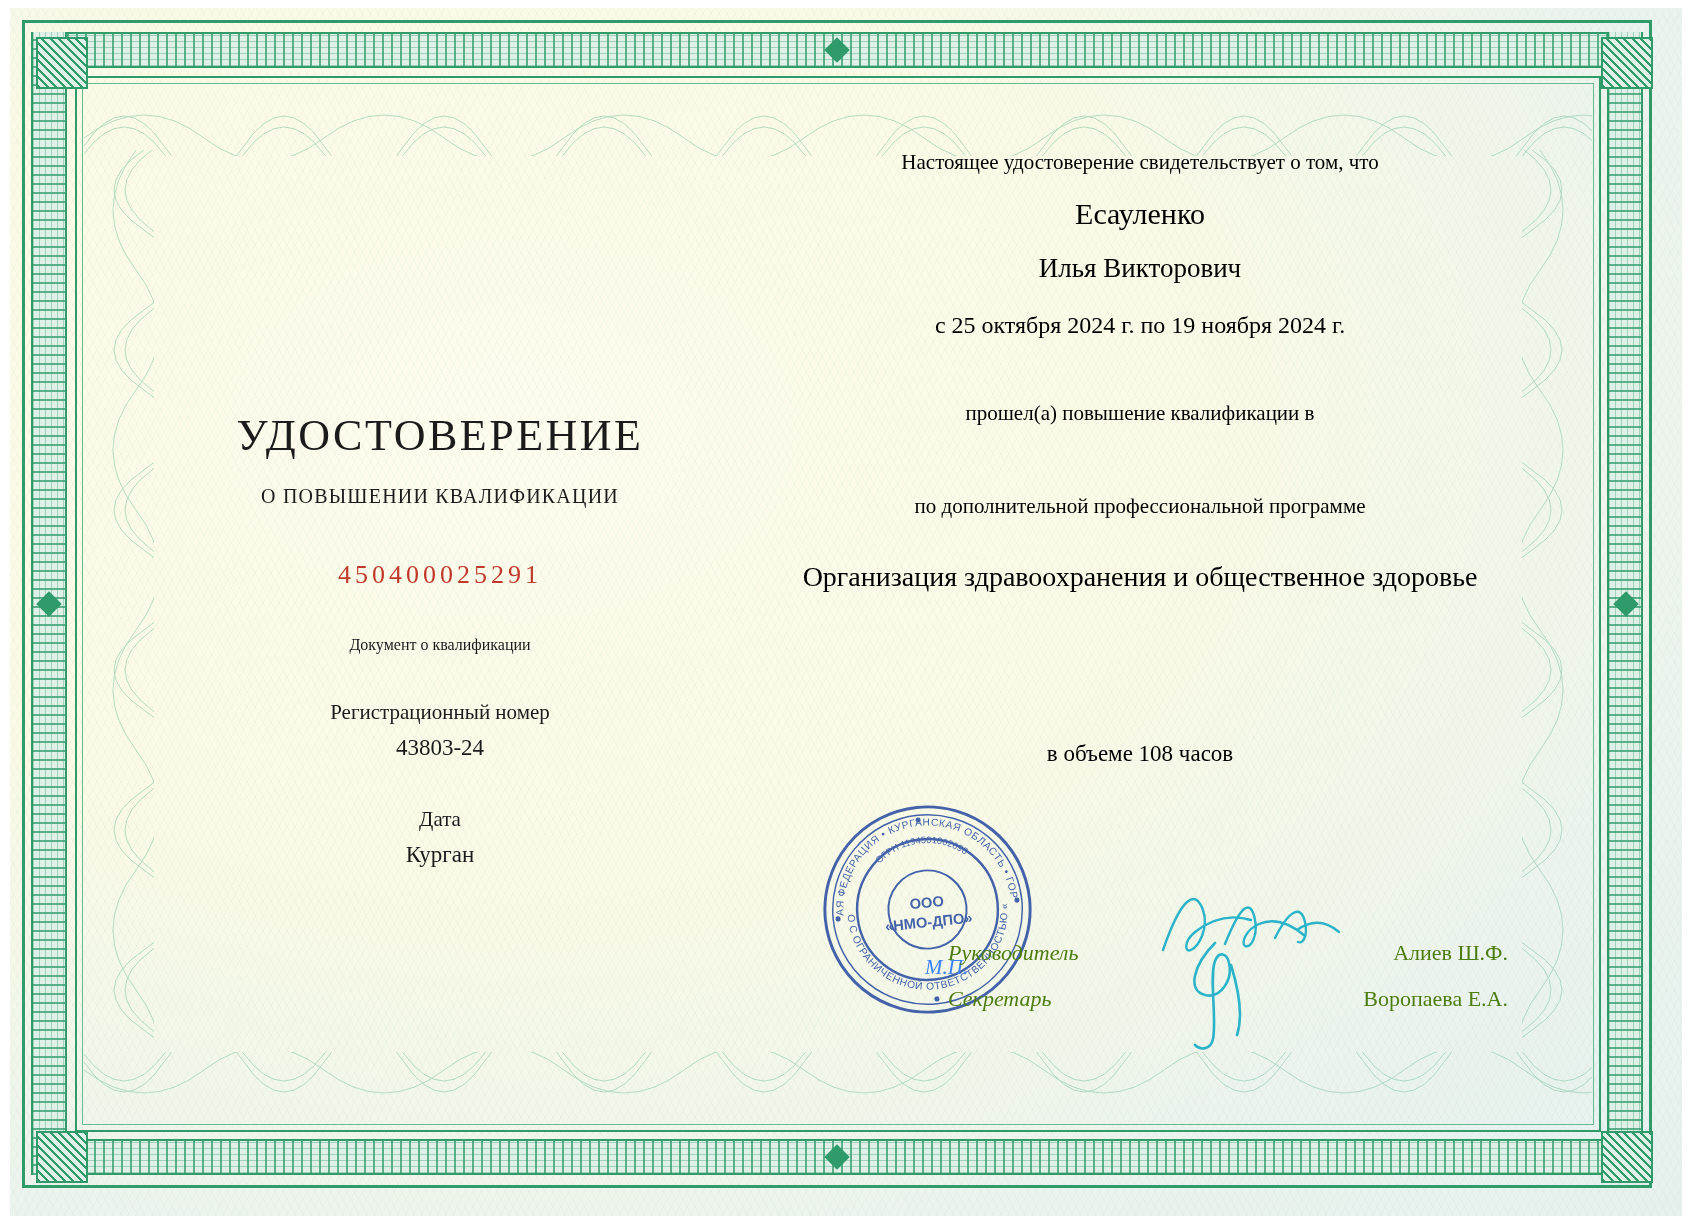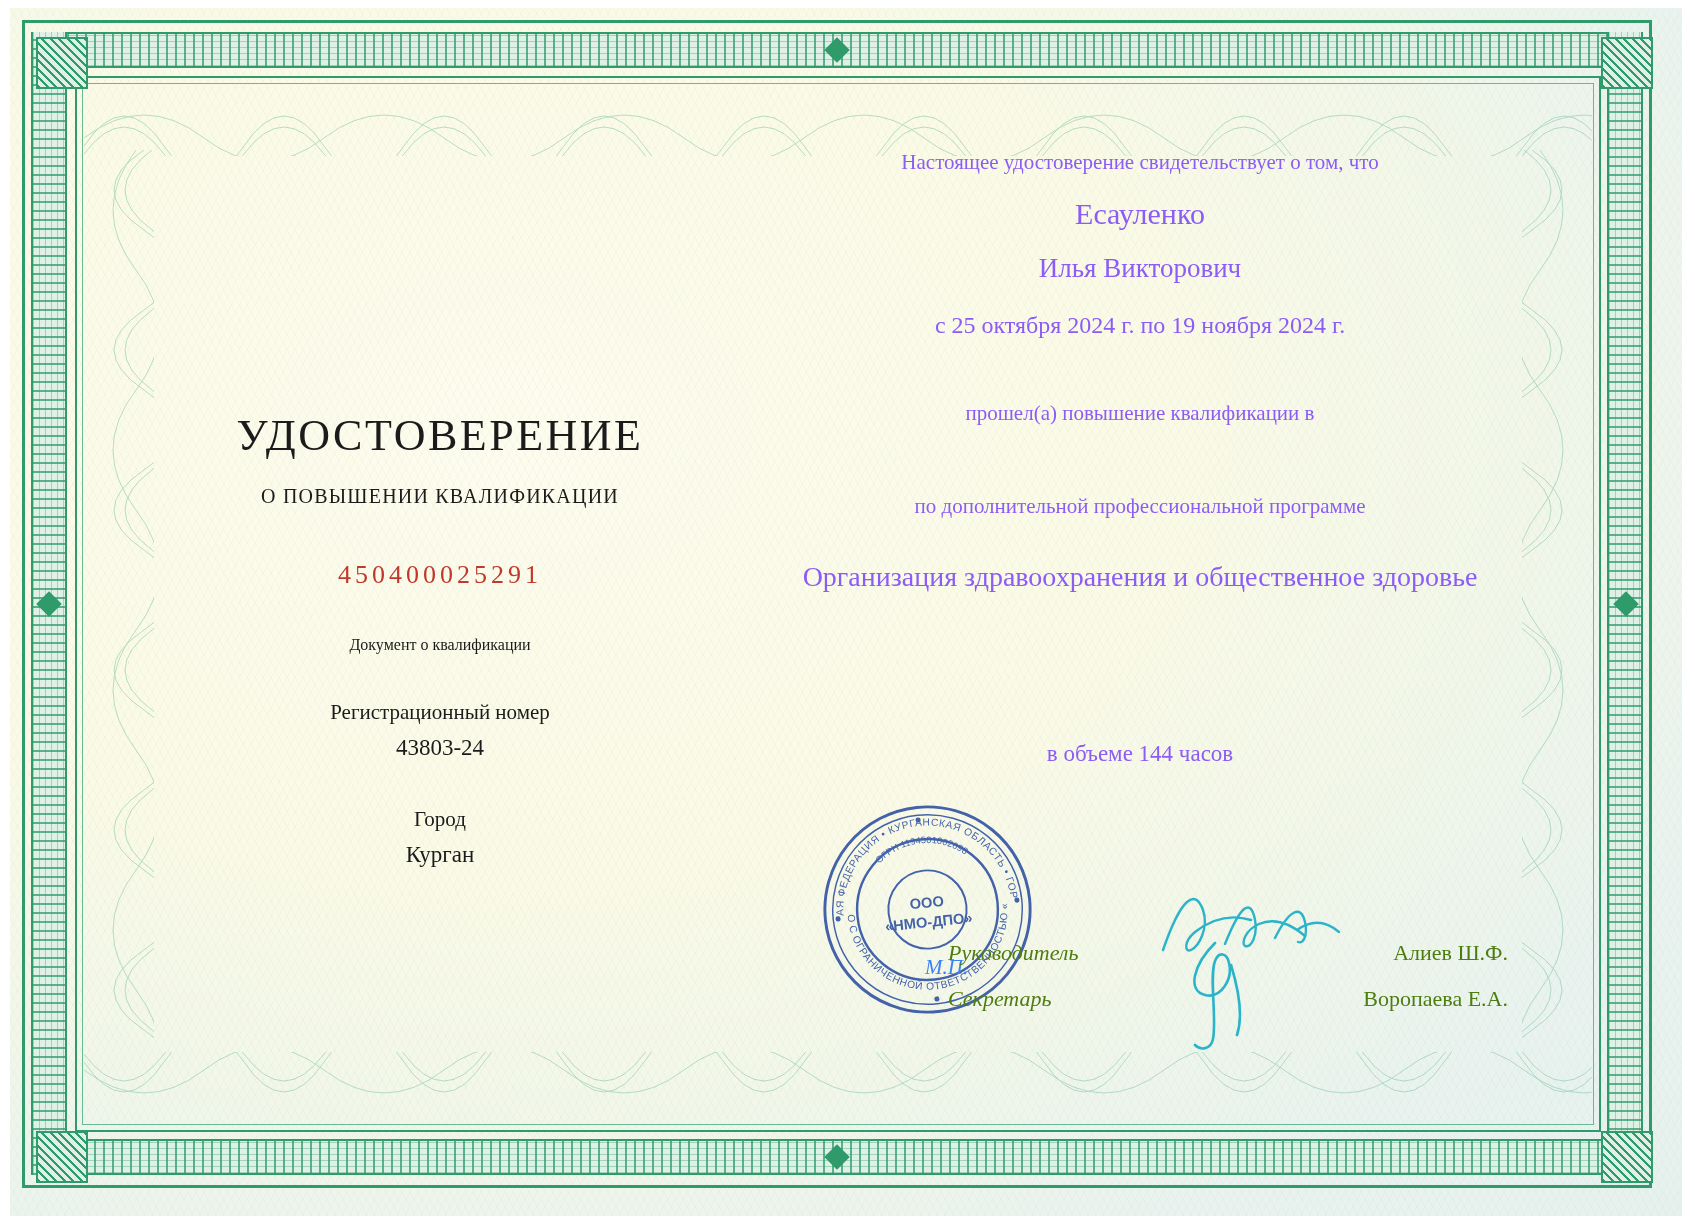--- a/index.html
+++ b/index.html
@@ -164,21 +164,21 @@
     margin-top: 10px;
   }
 
   
   .right-col {
     position: absolute;
     left: 770px;
     top: 150px;
     width: 740px;
     text-align: center;
-    color: #8b5cf6;
+    color: #000000;
   }
   .r-line { font-size: 21px; }
   .r-name {
     font-size: 30px;
     margin-top: 22px;
   }
   .r-patronymic {
     font-size: 27px;
     margin-top: 22px;
   }
@@ -317,35 +317,35 @@
     <div class="doc-subtitle">О ПОВЫШЕНИИ КВАЛИФИКАЦИИ</div>
     <div class="doc-number">450400025291</div>
     <div class="doc-kind">Документ о квалификации</div>
 
     <div class="field">
       <div class="field-label">Регистрационный номер</div>
       <div class="field-value">43803-24</div>
     </div>
 
     <div class="field">
-      <div class="field-label">Город</div>
+      <div class="field-label">Дата</div>
       <div class="field-value">Курган</div>
     </div>
 
   </div>
 
   <div class="right-col">
     <div class="r-line">Настоящее удостоверение свидетельствует о том, что</div>
     <div class="r-name">Есауленко</div>
     <div class="r-patronymic">Илья Викторович</div>
     <div class="r-period">с 25 октября 2024 г. по 19 ноября 2024 г.</div>
     <div class="r-line r-gap-1">прошел(а) повышение квалификации в</div>
     <div class="r-line r-gap-2">по дополнительной профессиональной программе</div>
     <div class="r-program">Организация здравоохранения и общественное здоровье</div>
-    <div class="r-hours">в объеме 144 часов</div>
+    <div class="r-hours">в объеме 108 часов</div>
   </div>
 
   <svg class="stamp" viewBox="0 0 220 220">
     <defs>
       <path id="ringTop" d="M24,110 a86,86 0 0 1 172,0"></path>
       <path id="ringBottom" d="M28,110 a82,82 0 0 0 164,0"></path>
       <path id="ringOgrn" d="M42,110 a68,68 0 0 1 136,0"></path>
     </defs>
     <circle cx="110" cy="110" r="105" fill="none" stroke="#2b4ea2" stroke-width="3"></circle>
     <circle cx="110" cy="110" r="97" fill="none" stroke="#2b4ea2" stroke-width="1.5"></circle>

